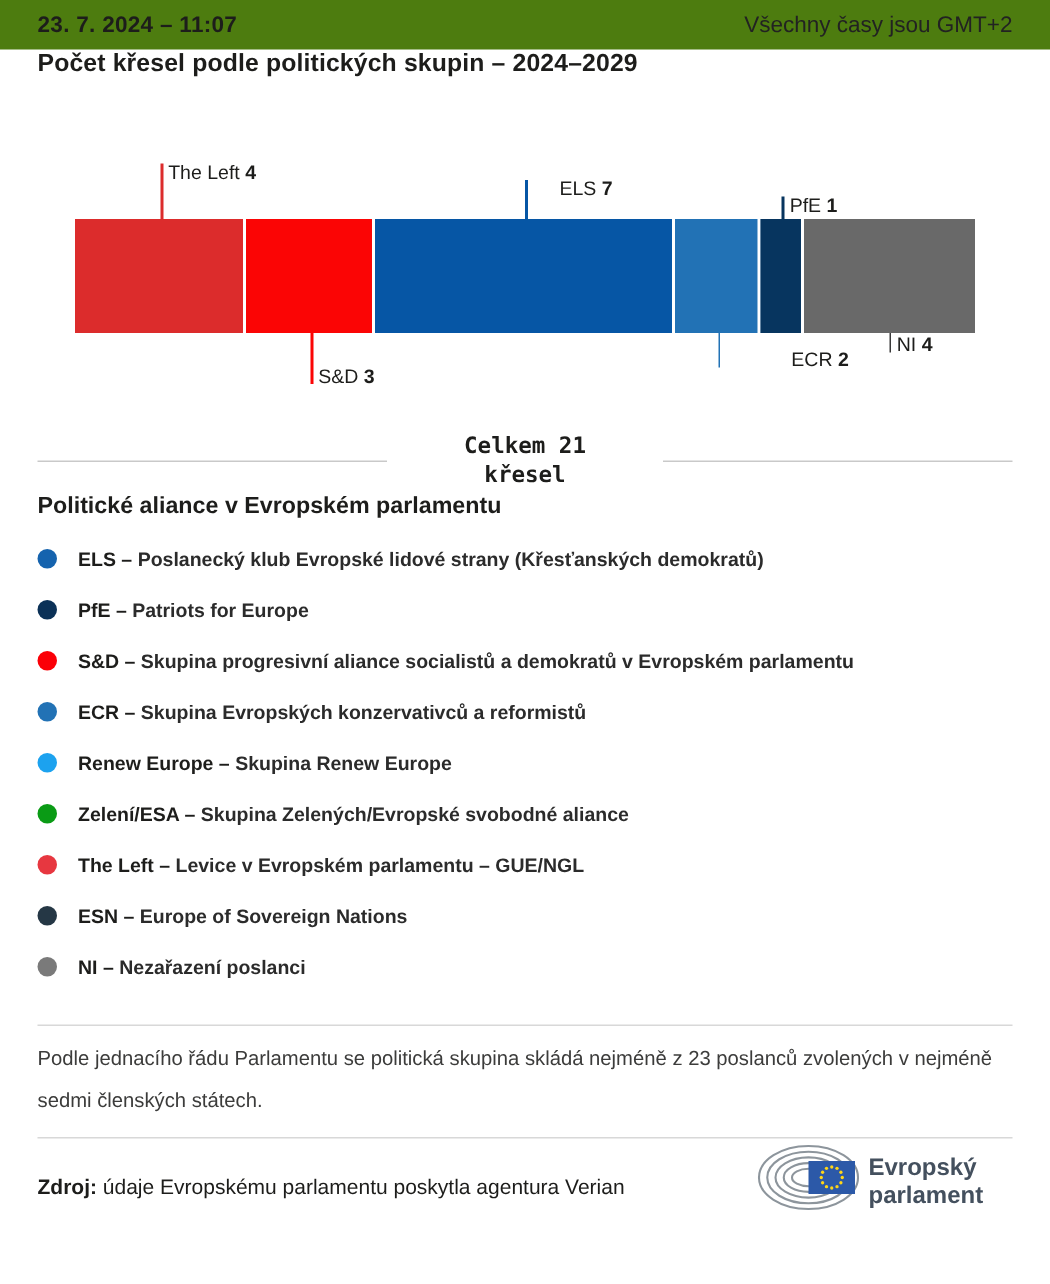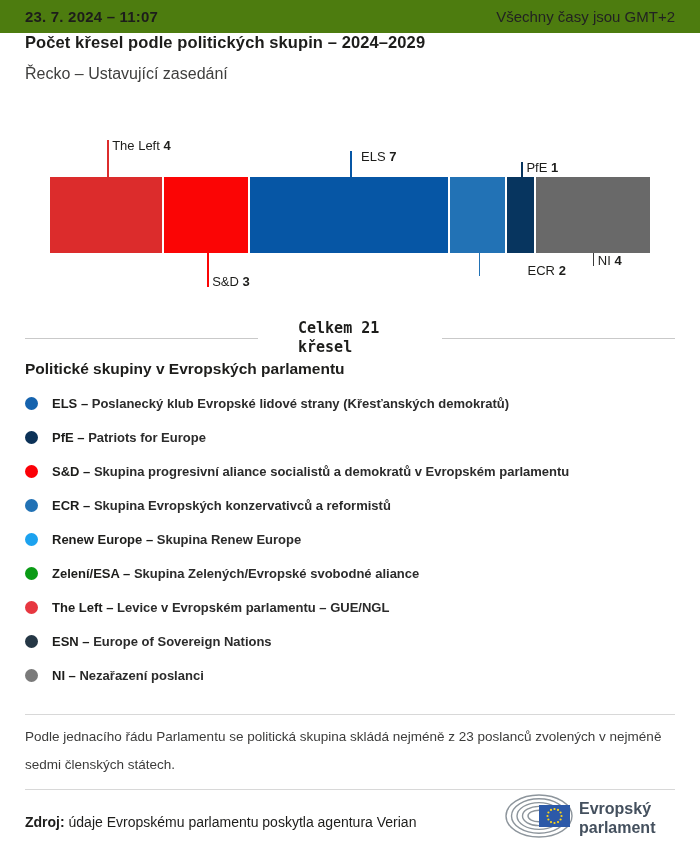--- a/index.html
+++ b/index.html
@@ -16,21 +16,21 @@
   h2.subtitle { font-size:16px; font-weight:normal; color:#3f3f3e; margin-top:13px; }
 
   #chart-area { position:relative; height:156px; margin-top:54px; }
   .seg  { position:absolute; }
   .tick { position:absolute; width:1.5px; }
   .bar-label { position:absolute; font-size:13px; white-space:nowrap; line-height:13px; color:#1d1d1b; }
   .bar-label b { font-weight:bold; }
 
   .total-row { display:flex; align-items:center; margin-top:26px; }
   .total-row .rule { flex:1; height:1px; background:#c9c9c9; }
-  .total { width:104px; margin:0 40px; 
+  .total { width:104px; margin:0 40px; text-align:center;
            font-family:"DejaVu Sans Mono", monospace; font-weight:bold;
            font-size:15px; line-height:19px; }
 
   h3.legend-heading { font-size:15.5px; font-weight:bold; margin-top:3px; }
   .legend-list { margin-top:8px; }
   .legend-row { display:flex; align-items:center; height:34px; }
   .dot { width:13px; height:13px; border-radius:50%; flex:0 0 13px; margin-right:14px; }
   .legend-text { font-size:13px; color:#2b2b2b;font-weight:bold; }
   .legend-text b { color:#1d1d1b; }
 
@@ -45,50 +45,49 @@
 </head>
 <body>
 
 <header class="topbar">
   <span class="date">23. 7. 2024 – 11:07</span>
   <span class="tz">Všechny časy jsou GMT+2</span>
 </header>
 
 <div class="content">
   <h1 class="title">Počet křesel podle politických skupin – 2024–2029</h1>
-  <h2 class="subtitle">Řecko – Ustavující zasedání</h2>
 
   <div id="chart-area">
       <div class="seg" style="left: 25px; top: 40px; width: 114.286px; height: 76px; background: rgb(220, 44, 44); border-right: 2px solid rgb(255, 255, 255);"></div>
       <div class="tick" style="left: 82.1429px; height: 37px; background: rgb(220, 44, 44); top: 3px;"></div>
       <div class="bar-label" style="left: 87.1429px; top: 2px;"><span>The Left </span><b>4</b></div>
       <div class="seg" style="left: 139.286px; top: 40px; width: 85.7143px; height: 76px; background: rgb(251, 5, 5); border-right: 2px solid rgb(255, 255, 255);"></div>
       <div class="tick" style="left: 182.143px; height: 34px; background: rgb(251, 5, 5); top: 116px;"></div>
       <div class="bar-label" style="left: 187.143px; top: 138px;"><span>S&amp;D </span><b>3</b></div>
       <div class="seg" style="left: 225px; top: 40px; width: 200px; height: 76px; background: rgb(6, 86, 165); border-right: 2px solid rgb(255, 255, 255);"></div>
       <div class="tick" style="left: 325px; height: 26px; background: rgb(6, 86, 165); top: 14px;"></div>
-      <div class="bar-label" style="left: 336px; top: 13px;"><span>ELS </span><b>7</b></div>
+      <div class="bar-label" style="left: 348px; top: 13px;"><span>ELS </span><b>7</b></div>
       <div class="seg" style="left: 425px; top: 40px; width: 57.1429px; height: 76px; background: rgb(34, 114, 181); border-right: 2px solid rgb(255, 255, 255);"></div>
       <div class="tick" style="left: 453.571px; height: 23px; background: rgb(34, 114, 181); top: 116px;"></div>
       <div class="bar-label" style="left: 458.571px; top: 127px; padding-left: 44px;"><span>ECR </span><b>2</b></div>
       <div class="seg" style="left: 482.143px; top: 40px; width: 28.5714px; height: 76px; background: rgb(7, 53, 95); border-right: 2px solid rgb(255, 255, 255);"></div>
       <div class="tick" style="left: 496.429px; height: 15px; background: rgb(7, 53, 95); top: 25px;"></div>
       <div class="bar-label" style="left: 501.429px; top: 24px;"><span>PfE </span><b>1</b></div>
       <div class="seg" style="left: 510.714px; top: 40px; width: 114.286px; height: 76px; background: rgb(105, 105, 105);"></div>
       <div class="tick" style="left: 567.857px; height: 13px; background: rgb(58, 58, 58); top: 116px;"></div>
       <div class="bar-label" style="left: 572.857px; top: 117px;"><span>NI </span><b>4</b></div>
     </div>
 
   <div class="total-row">
     <div class="rule"></div>
     <div class="total">Celkem 21 křesel</div>
     <div class="rule"></div>
   </div>
 
-  <h3 class="legend-heading">Politické skupiny v Evropských parlamentu</h3>
+  <h3 class="legend-heading">Politické aliance v Evropském parlamentu</h3>
   <div class="legend-list" id="legend-list">
       <div class="legend-row">
         <span class="dot" style="background: rgb(21, 99, 174);"></span>
         <span class="legend-text"><b>ELS – </b>Poslanecký klub Evropské lidové strany (Křesťanských demokratů)</span>
       </div>
       <div class="legend-row">
         <span class="dot" style="background: rgb(11, 49, 87);"></span>
         <span class="legend-text"><b>PfE – </b>Patriots for Europe</span>
       </div>
       <div class="legend-row">

